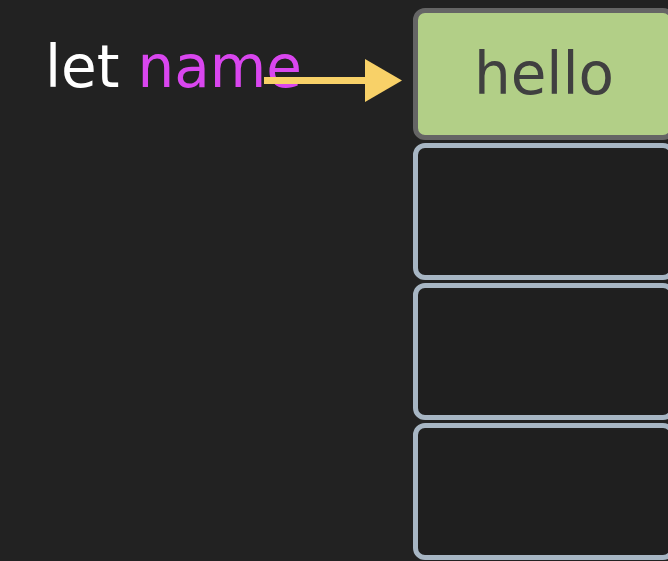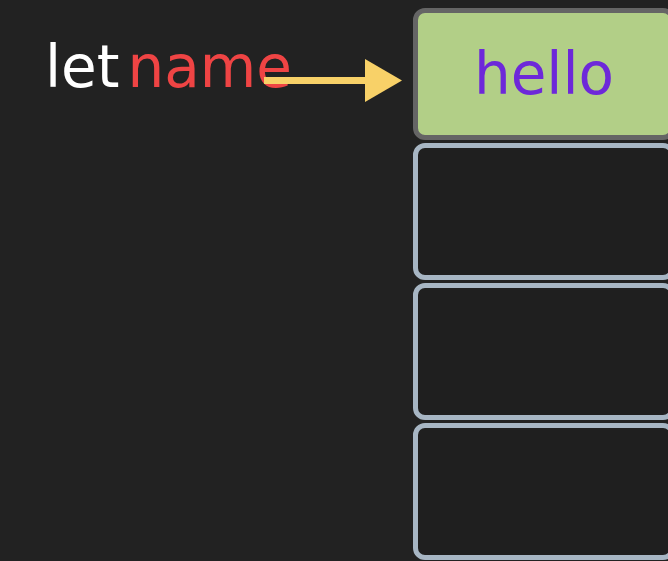--- a/index.html
+++ b/index.html
@@ -26,24 +26,24 @@
     white-space: nowrap;
   }
   .kw-let {
     color: #ffffff;
     font-size: 58px;
     line-height: 58px;
     letter-spacing: 0px;
     padding-left: 45px;
   }
   .var-name {
-    color: #ef4444;
+    color: #d946ef;
     font-size: 58px;
     line-height: 58px;
-    margin-left: 8px;
+    margin-left: 18px;
   }
 
   
   #assignment-arrow {
     position: absolute;
     left: 264px;
     top: 58px;
     width: 140px;
     height: 46px;
   }
@@ -69,21 +69,21 @@
     border: 5px solid #656565;
     margin-bottom: 3px;
   }
   .cell-empty {
     height: 137px;
     background: #1f1f1f;
     border: 5px solid #a7b6c4;
     margin-bottom: 3px;
   }
   .cell-value {
-    color: #6d28d9;
+    color: #404040;
     font-size: 58px;
     line-height: 58px;
   }
 </style>
 </head>
 <body>
 
 <div id="stage">
 
   <div id="binding-expression">

